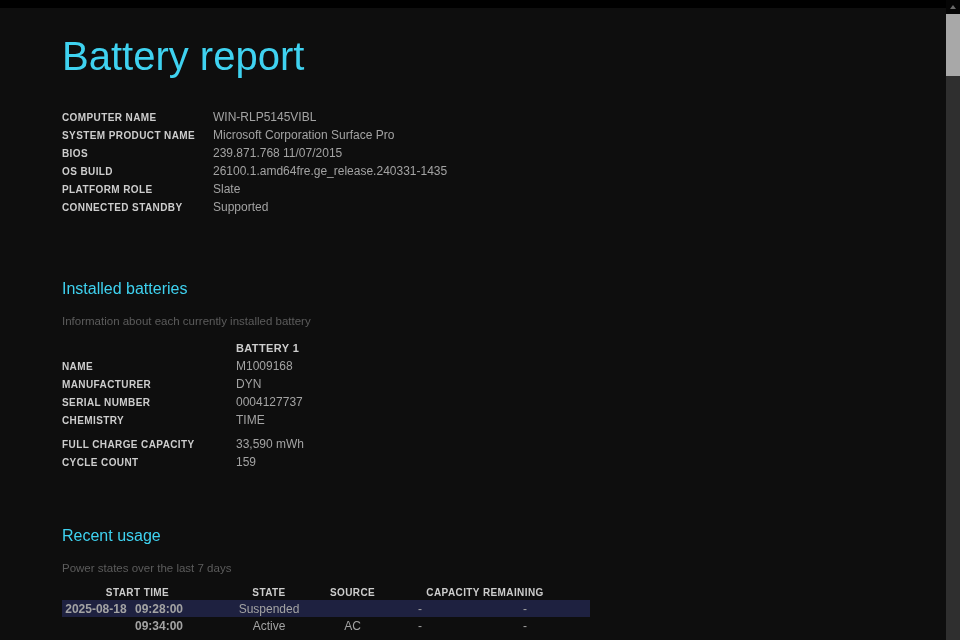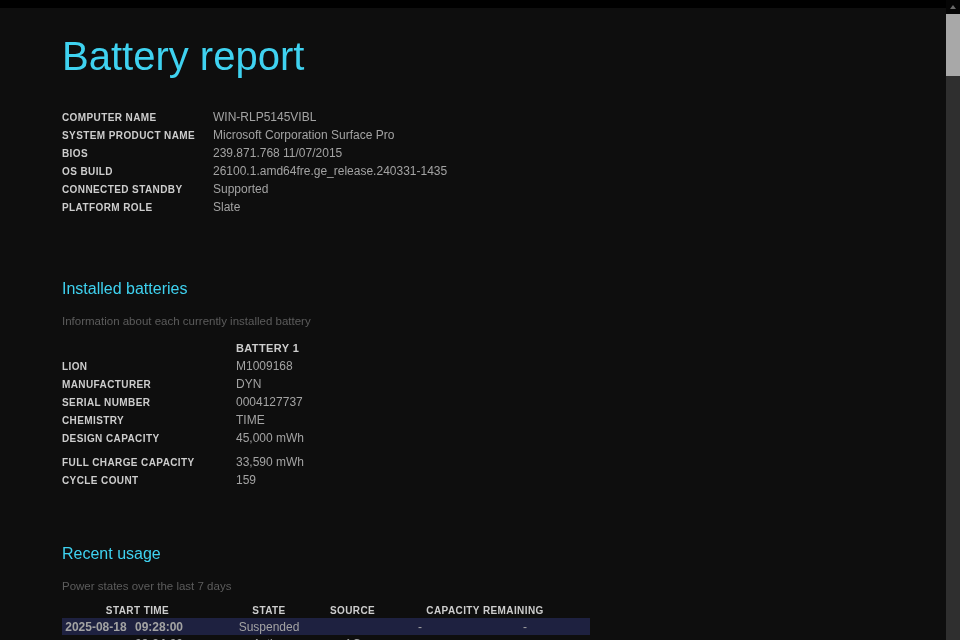--- a/index.html
+++ b/index.html
@@ -101,59 +101,55 @@
     </tr>
     <tr>
       <td class="cell-label">BIOS</td>
       <td class="cell-value">239.871.768 11/07/2015</td>
     </tr>
     <tr>
       <td class="cell-label">OS BUILD</td>
       <td class="cell-value">26100.1.amd64fre.ge_release.240331-1435</td>
     </tr>
     <tr>
+      <td class="cell-label">PLATFORM ROLE</td>
+      <td class="cell-value">Slate</td>
+    </tr>
+    <tr>
       <td class="cell-label">CONNECTED STANDBY</td>
       <td class="cell-value">Supported</td>
-    </tr>
-    <tr>
-      <td class="cell-label">PLATFORM ROLE</td>
-      <td class="cell-value">Slate</td>
     </tr>
   </tbody>
     </table>
 
   <div class="section-installed">
     <h2 class="section-heading">Installed batteries</h2>
     <div class="section-subtitle">Information about each currently installed battery</div>
 
     <table class="batt-table">
       <tbody>
           <tr>
         <td class="cell-label"></td>
         <td class="batt-header">BATTERY 1</td>
       </tr>
       <tr>
-        <td class="cell-label">LION</td>
+        <td class="cell-label">NAME</td>
         <td class="cell-value">M1009168</td>
       </tr>
       <tr>
         <td class="cell-label">MANUFACTURER</td>
         <td class="cell-value">DYN</td>
       </tr>
       <tr>
         <td class="cell-label">SERIAL NUMBER</td>
         <td class="cell-value">0004127737</td>
       </tr>
       <tr>
         <td class="cell-label">CHEMISTRY</td>
         <td class="cell-value">TIME</td>
-      </tr>
-      <tr>
-        <td class="cell-label">DESIGN CAPACITY</td>
-        <td class="cell-value">45,000 mWh</td>
       </tr>
       <tr class="gap-above">
         <td class="cell-label">FULL CHARGE CAPACITY</td>
         <td class="cell-value">33,590 mWh</td>
       </tr>
       <tr>
         <td class="cell-label">CYCLE COUNT</td>
         <td class="cell-value">159</td>
       </tr>
     </tbody>

